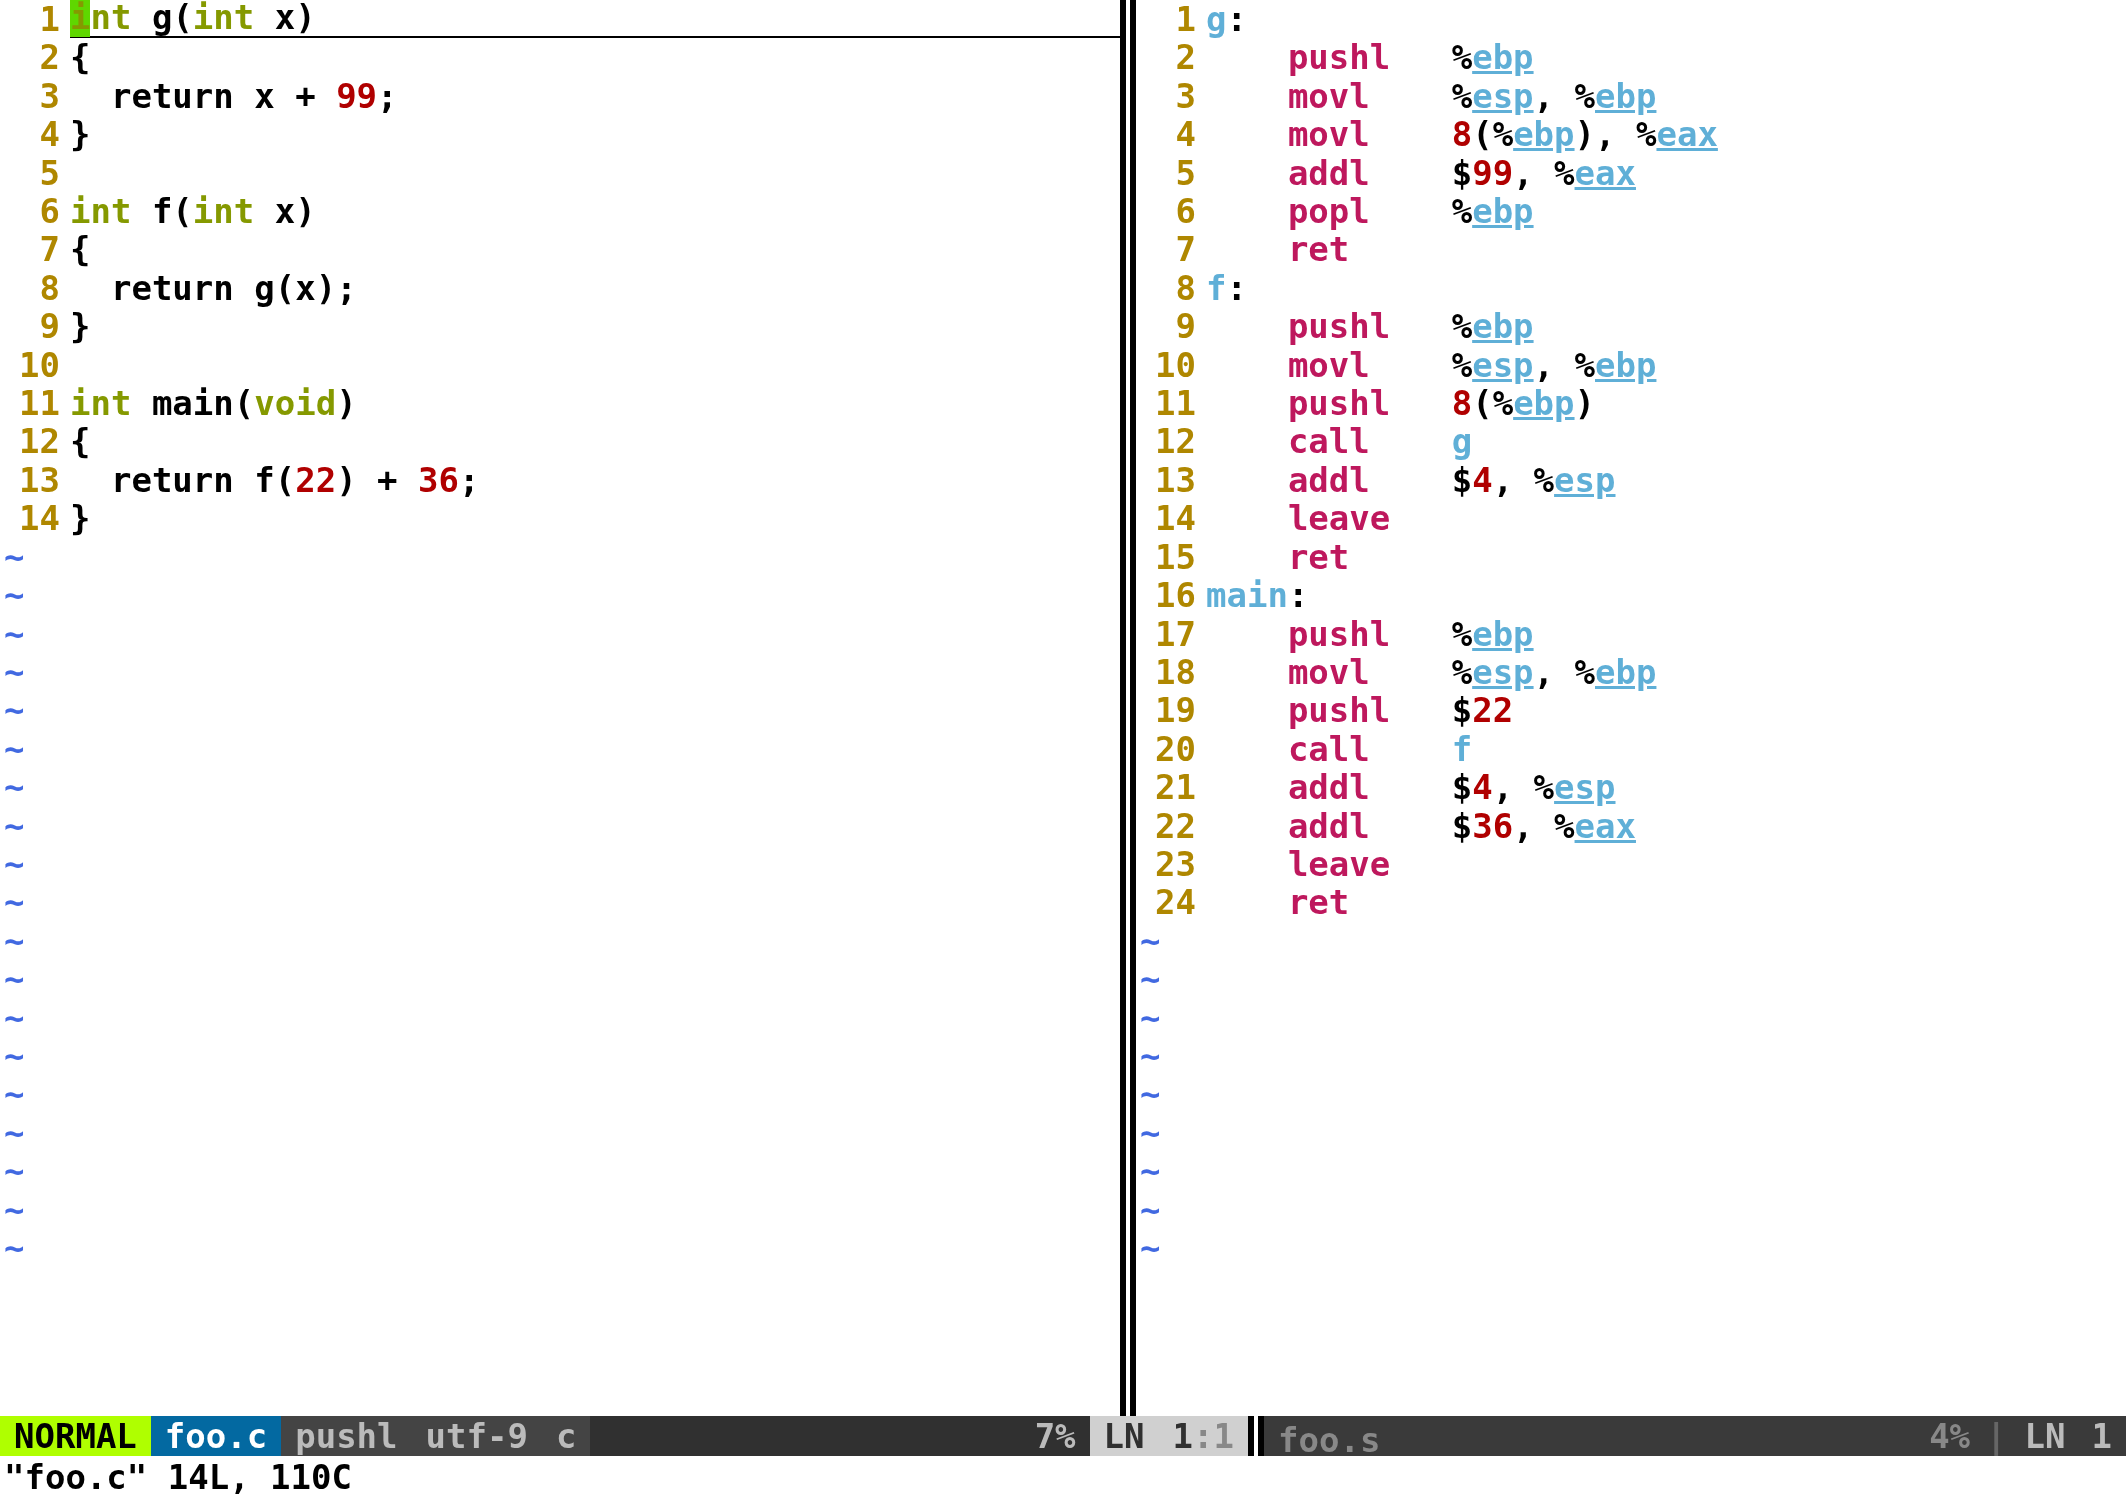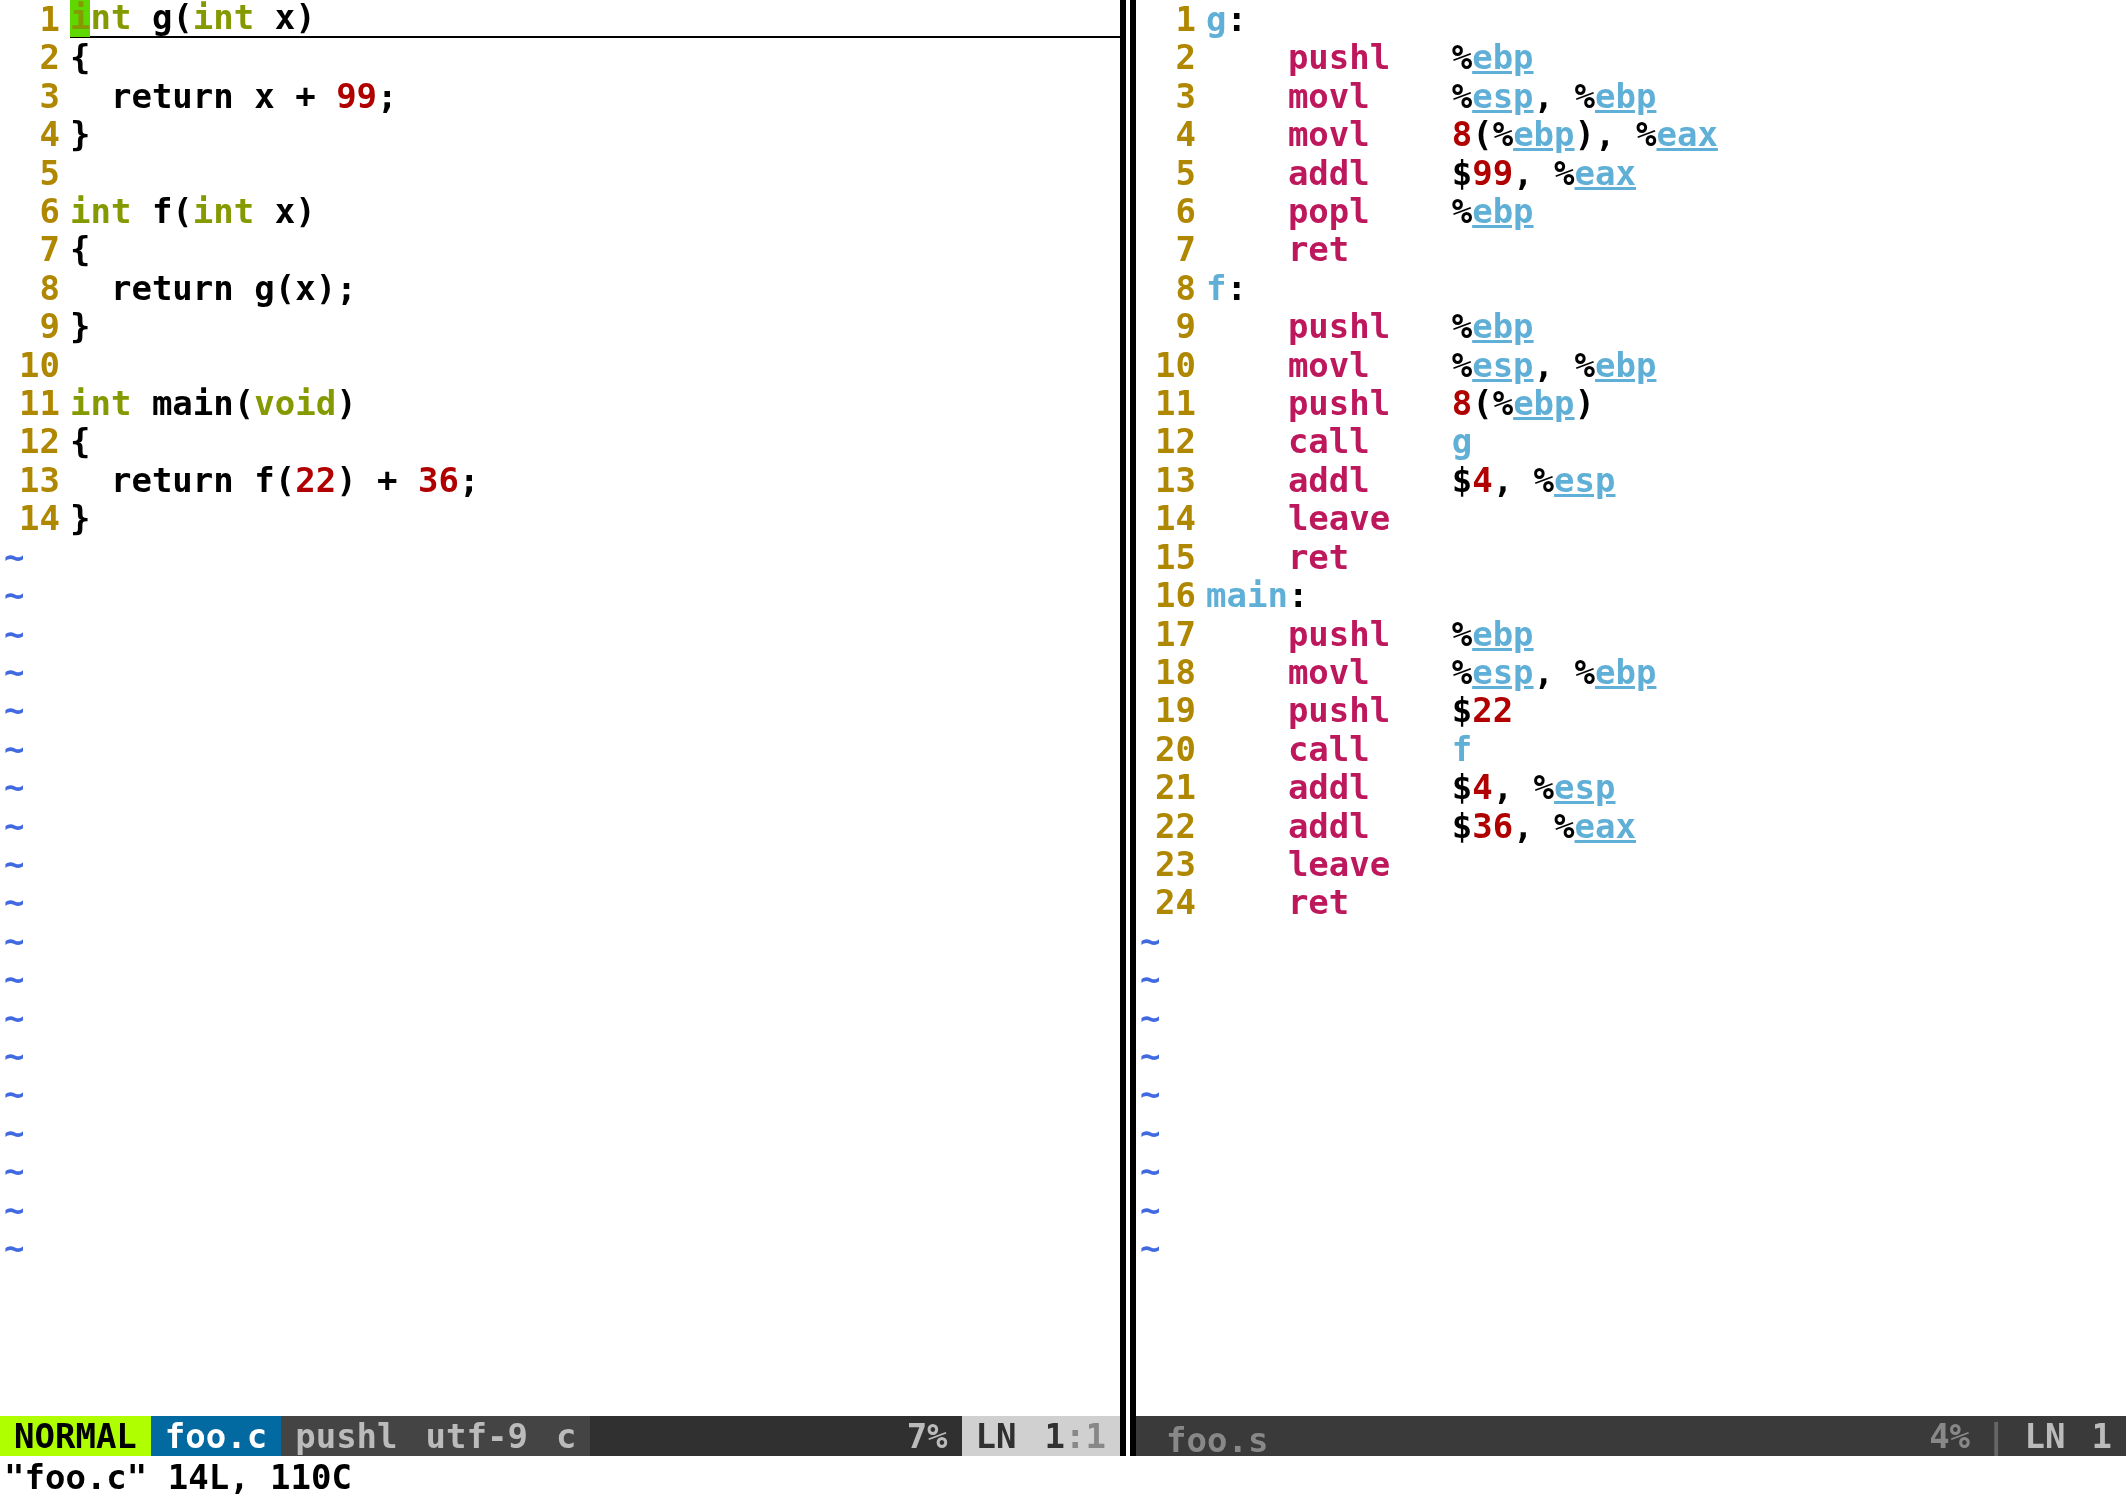--- a/index.html
+++ b/index.html
@@ -86,34 +86,34 @@
   .cm   { color: #000; }
   .par  { color: #000; }
 
   
   .status {
     display: flex;
     font-weight: bold;
     height: 40px;
     align-items: stretch;
   }
-  .status-left  { width: 1120px; display:flex; }
+  .status-left  { width: 1248px; display:flex; }
   .status-split { width:16px; background:#000; display:flex; justify-content:center;}
   .status-split-inner{width:4px;background:#fff;}
   .status-right { flex:1; display:flex; background:#3a3a3a; color:#888;}
   .seg { display:flex; align-items:center; padding:0 14px; }
   .seg-mode { background:#afff00; color:#000; }
   .seg-file { background:#0369a1; color:#fff; }
   .seg-info { background:#444; color:#bbb; }
   .seg-pct  { background:#303030; color:#bbb; }
   .seg-ln   { background:#d0d0d0; color:#303030; }
   .seg-pos  { background:#d0d0d0; color:#303030; }
   .seg-pos .col { color:#888; }
   .spacer { flex:1; background:#303030;}
-  .sr-file { background:#3a3a3a; color:#888; padding:0 30px; display:flex;align-items:center;margin-top:9px;}
+  .sr-file { background:#3a3a3a; color:#888; padding:0 14px; display:flex;align-items:center;margin-top:9px;}
   .sr-spacer{flex:1;}
   .sr-pct  { color:#888; padding:0 10px; display:flex;align-items:center;}
   .sr-sep  { color:#666; padding:0 6px; display:flex;align-items:center;}
   .sr-ln   { color:#bbb; font-weight:bold; padding:0 12px; display:flex;align-items:center;}
   .sr-pos  { color:#bbb; font-weight:bold; padding:0 14px; display:flex;align-items:center;}
 
   .cmdline {
     height: 42px;
     padding-left: 4px;
     color:#000;

